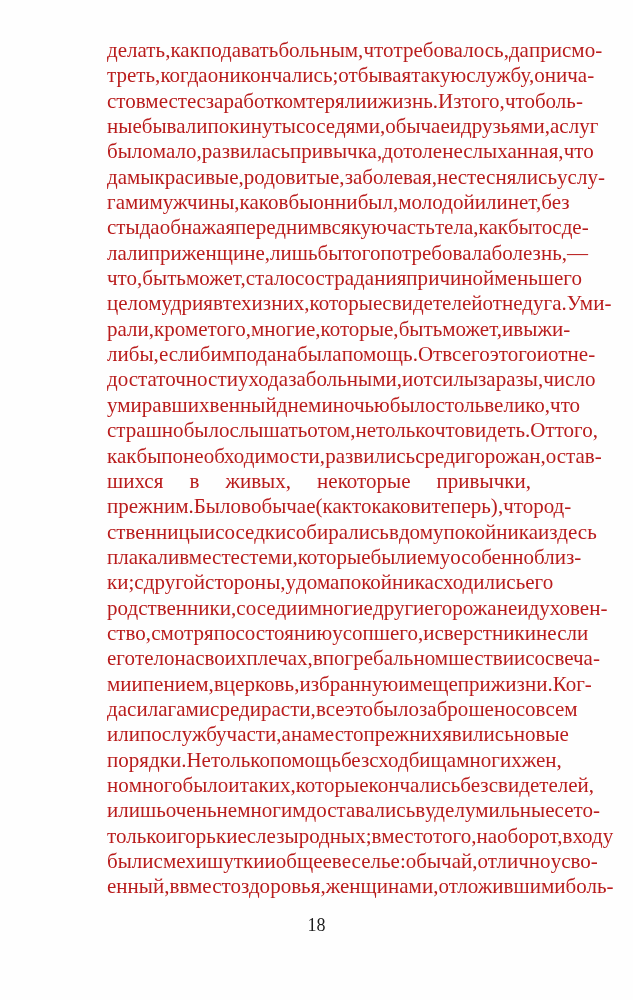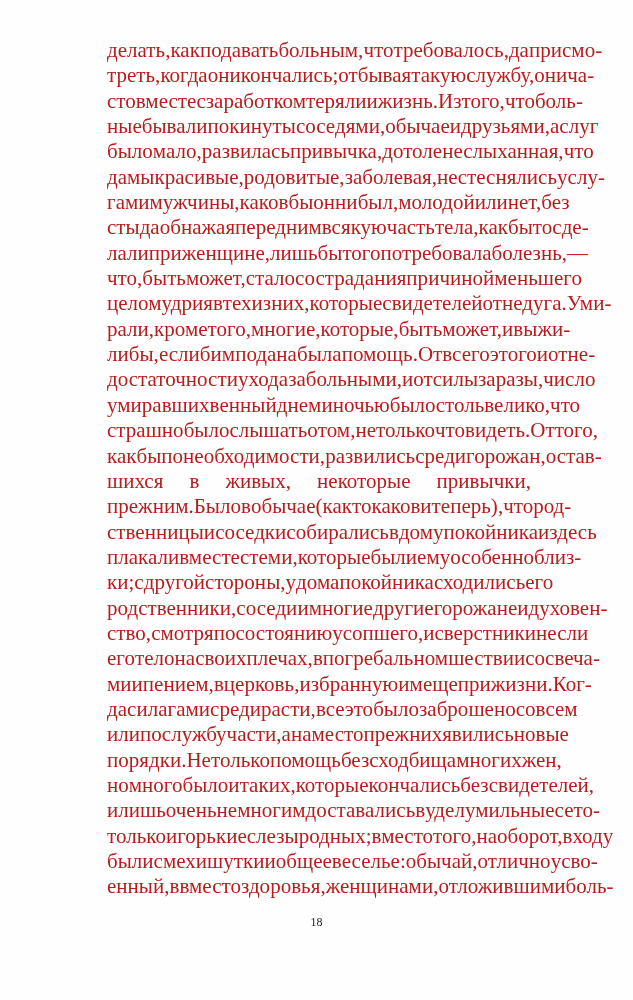--- a/index.html
+++ b/index.html
@@ -54,21 +54,21 @@
   .line.last {
     display: block;
   }
 
   .folio {
     position: absolute;
     left: 0;
     top: 915px;
     width: 633px;
     text-align: center;
-    font-size: 12px;
+    font-size: 18px;
     color: #1c1c1c;
     font-family: "Liberation Serif", "DejaVu Serif", serif;
   }
 </style>
 </head>
 <body>
 
 <div class="page">
 
   <div class="text-block" id="text-block">

